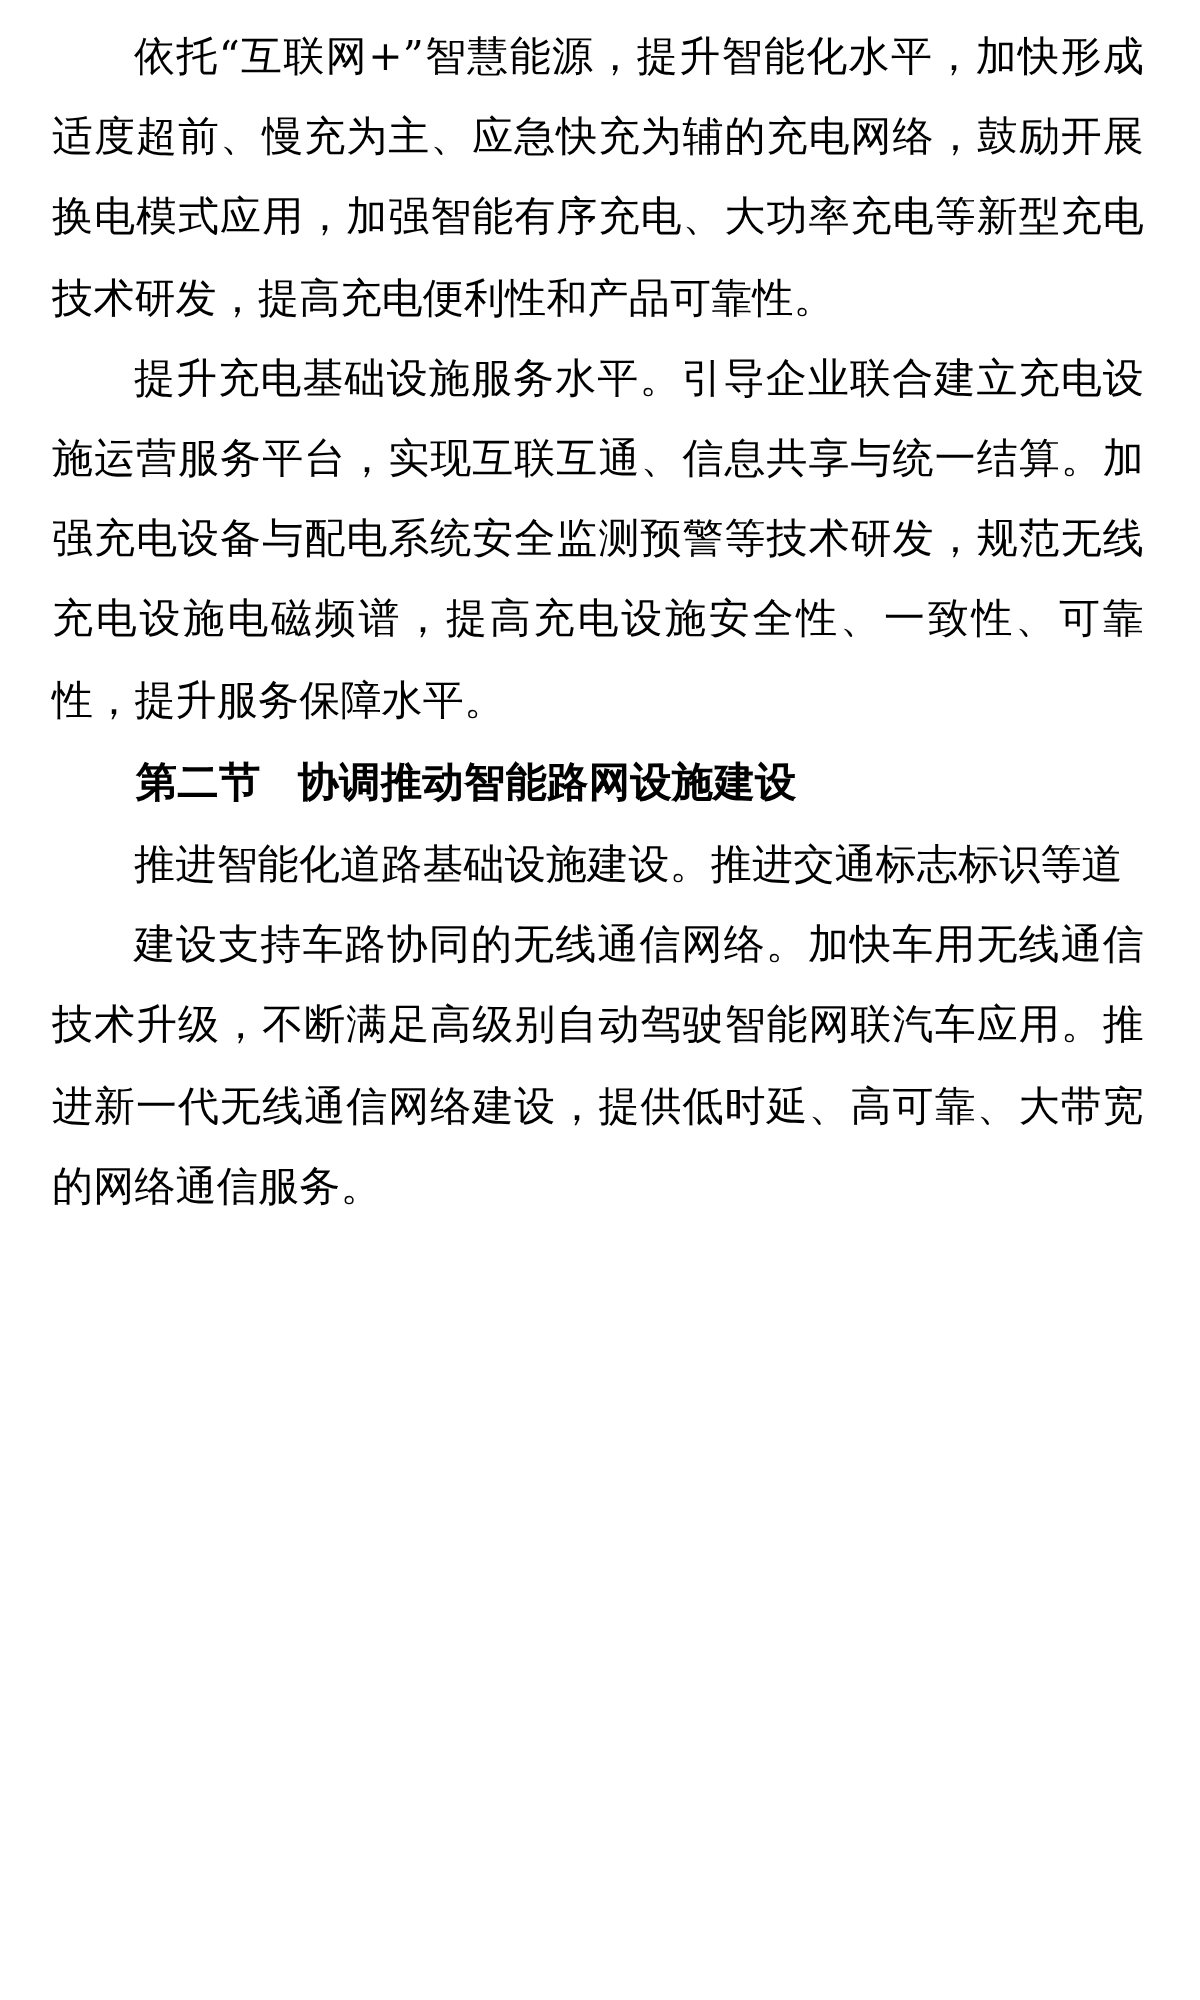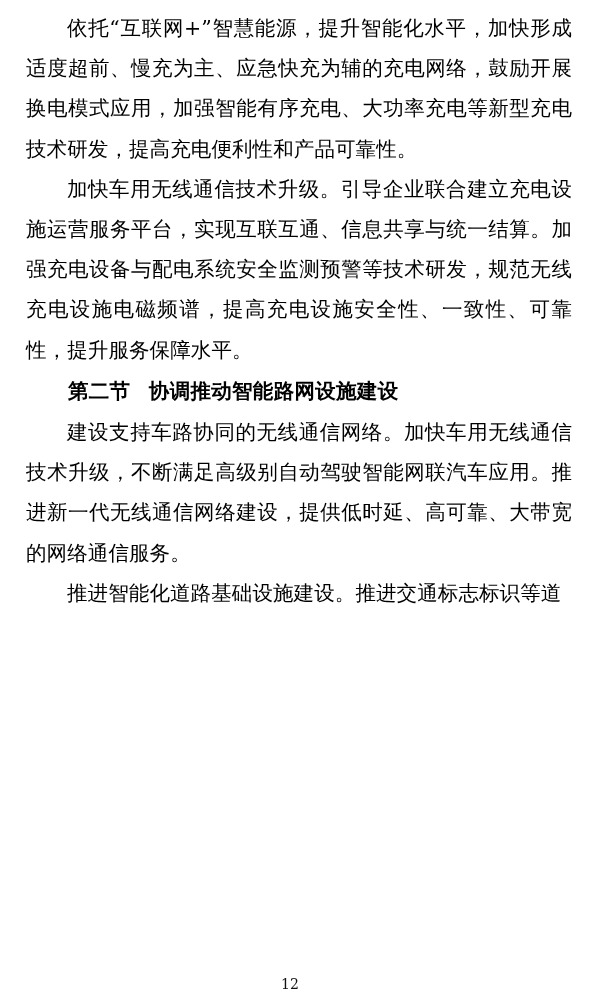--- a/index.html
+++ b/index.html
@@ -52,21 +52,20 @@
     font-size: 14px;
     color: #111111;
   }
 </style>
 </head>
 <body>
 
 <div class="page">
   <div class="doc-body">
     <p class="para">依托“互联网+”智慧能源，提升智能化水平，加快形成适度超前、慢充为主、应急快充为辅的充电网络，鼓励开展换电模式应用，加强智能有序充电、大功率充电等新型充电技术研发，提高充电便利性和产品可靠性。</p>
-    <p class="para">加快车用无线通信技术升级。引导企业联合建立充电设施运营服务平台，实现互联互通、信息共享与统一结算。加强充电设备与配电系统安全监测预警等技术研发，规范无线充电设施电磁频谱，提高充电设施安全性、一致性、可靠性，提升服务保障水平。</p>
+    <p class="para">提升充电基础设施服务水平。引导企业联合建立充电设施运营服务平台，实现互联互通、信息共享与统一结算。加强充电设备与配电系统安全监测预警等技术研发，规范无线充电设施电磁频谱，提高充电设施安全性、一致性、可靠性，提升服务保障水平。</p>
     <p class="heading">
       <span>第二节</span><span class="sep"></span><span>协调推动智能路网设施建设</span>
     </p>
+    <p class="para">推进智能化道路基础设施建设。推进交通标志标识等道</p>
     <p class="para">建设支持车路协同的无线通信网络。加快车用无线通信技术升级，不断满足高级别自动驾驶智能网联汽车应用。推进新一代无线通信网络建设，提供低时延、高可靠、大带宽的网络通信服务。</p>
-    <p class="para">推进智能化道路基础设施建设。推进交通标志标识等道</p>
   </div>
-  <div class="page-number">12</div>
 </div>
 
 </body></html>

